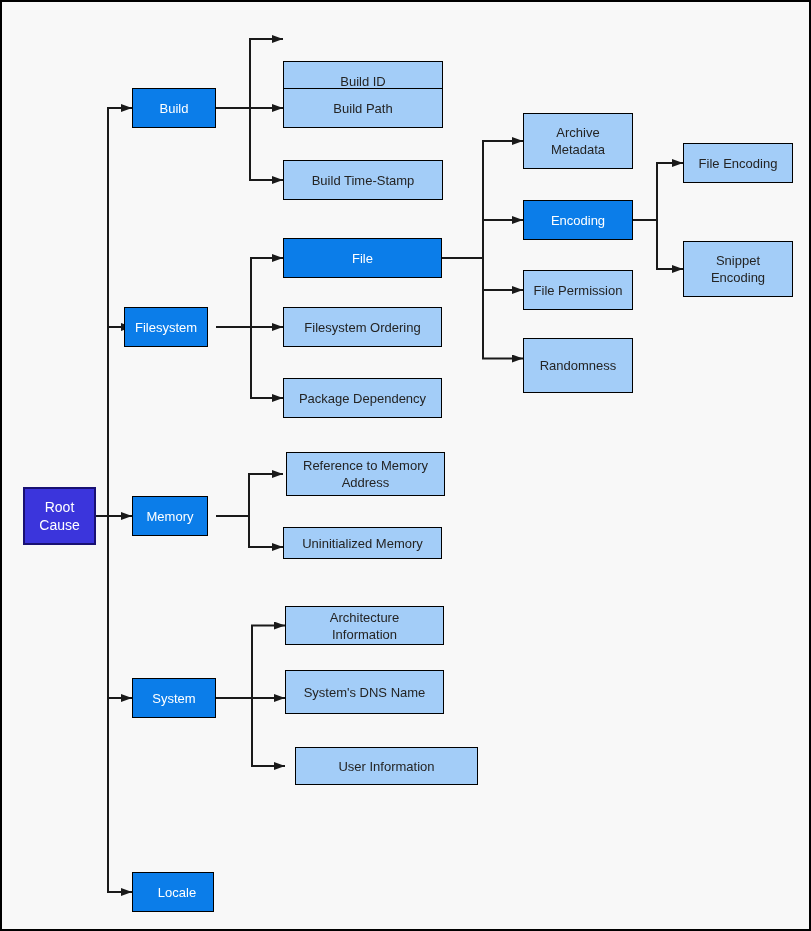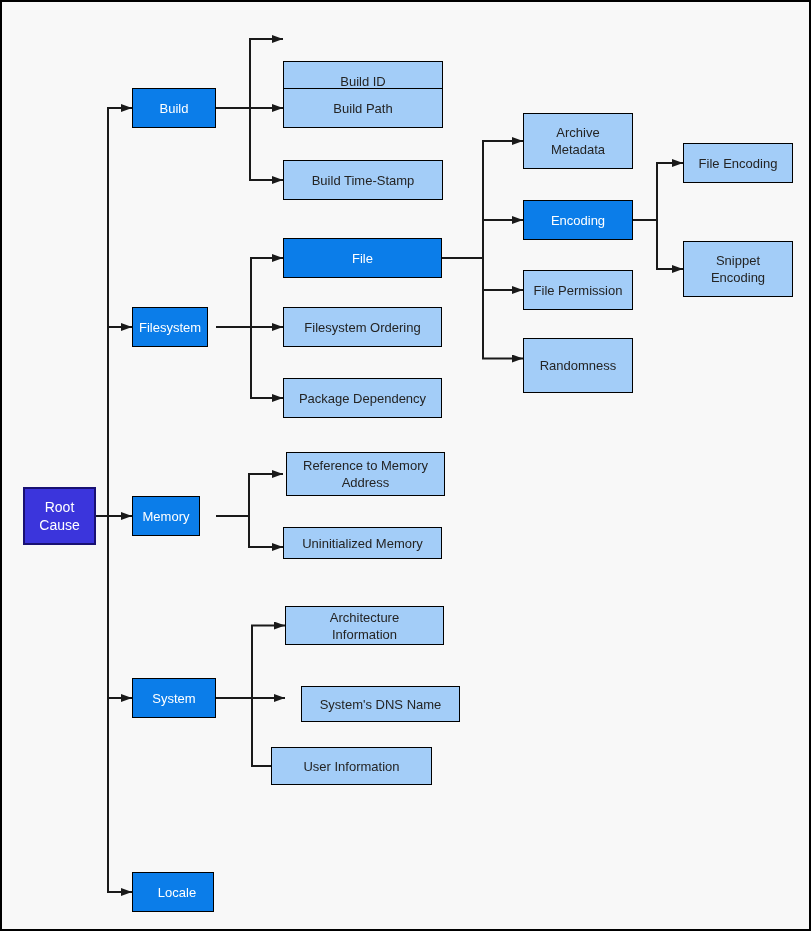--- a/index.html
+++ b/index.html
@@ -96,24 +96,24 @@
       </g>
   </svg>
   <div id="nodes">
       <div class="node root" style="left: 21px; top: 485px; width: 73px; height: 58px;">
         <span class="node-label">Root
 Cause</span>
       </div>
       <div class="node category" style="left: 130px; top: 86px; width: 84px; height: 40px;">
         <span class="node-label">Build</span>
       </div>
-      <div class="node category" style="left: 130px; top: 305px; width: 76px; height: 40px;">
+      <div class="node category" style="left: 122px; top: 305px; width: 84px; height: 40px;">
         <span class="node-label">Filesystem</span>
       </div>
-      <div class="node category" style="left: 130px; top: 494px; width: 68px; height: 40px;">
+      <div class="node category" style="left: 130px; top: 494px; width: 76px; height: 40px;">
         <span class="node-label">Memory</span>
       </div>
       <div class="node category" style="left: 130px; top: 676px; width: 84px; height: 40px;">
         <span class="node-label">System</span>
       </div>
       <div class="node category" style="left: 130px; top: 870px; width: 82px; height: 40px; padding-left: 8px;">
         <span class="node-label">Locale</span>
       </div>
       <div class="node leaf" style="left: 281px; top: 17px; width: 160px; height: 40px; margin-top: 42px;">
         <span class="node-label">Build ID</span>
@@ -157,20 +157,20 @@
         <span class="node-label">Reference to Memory
 Address</span>
       </div>
       <div class="node leaf" style="left: 281px; top: 525px; width: 159px; height: 32px;">
         <span class="node-label">Uninitialized Memory</span>
       </div>
       <div class="node leaf" style="left: 283px; top: 604px; width: 159px; height: 39px;">
         <span class="node-label">Architecture
 Information</span>
       </div>
-      <div class="node leaf" style="left: 283px; top: 684px; width: 159px; height: 36px; margin-left: 16px;">
+      <div class="node leaf" style="left: 283px; top: 668px; width: 159px; height: 44px;">
         <span class="node-label">System's DNS Name</span>
       </div>
-      <div class="node leaf" style="left: 269px; top: 745px; width: 161px; height: 38px;">
+      <div class="node leaf" style="left: 293px; top: 745px; width: 183px; height: 38px;">
         <span class="node-label">User Information</span>
       </div>
     </div>
 </div>
 
 </body></html>

